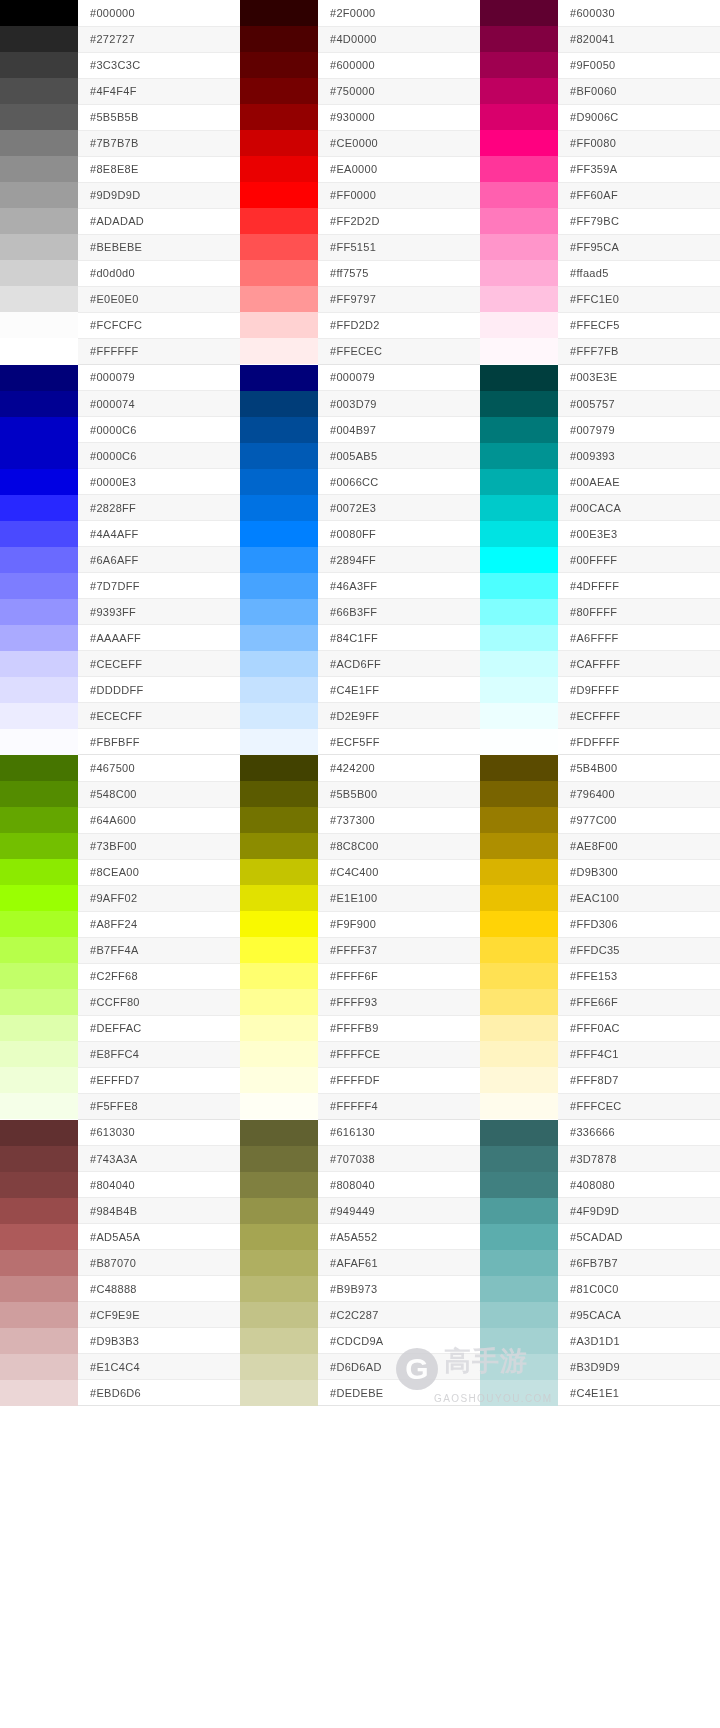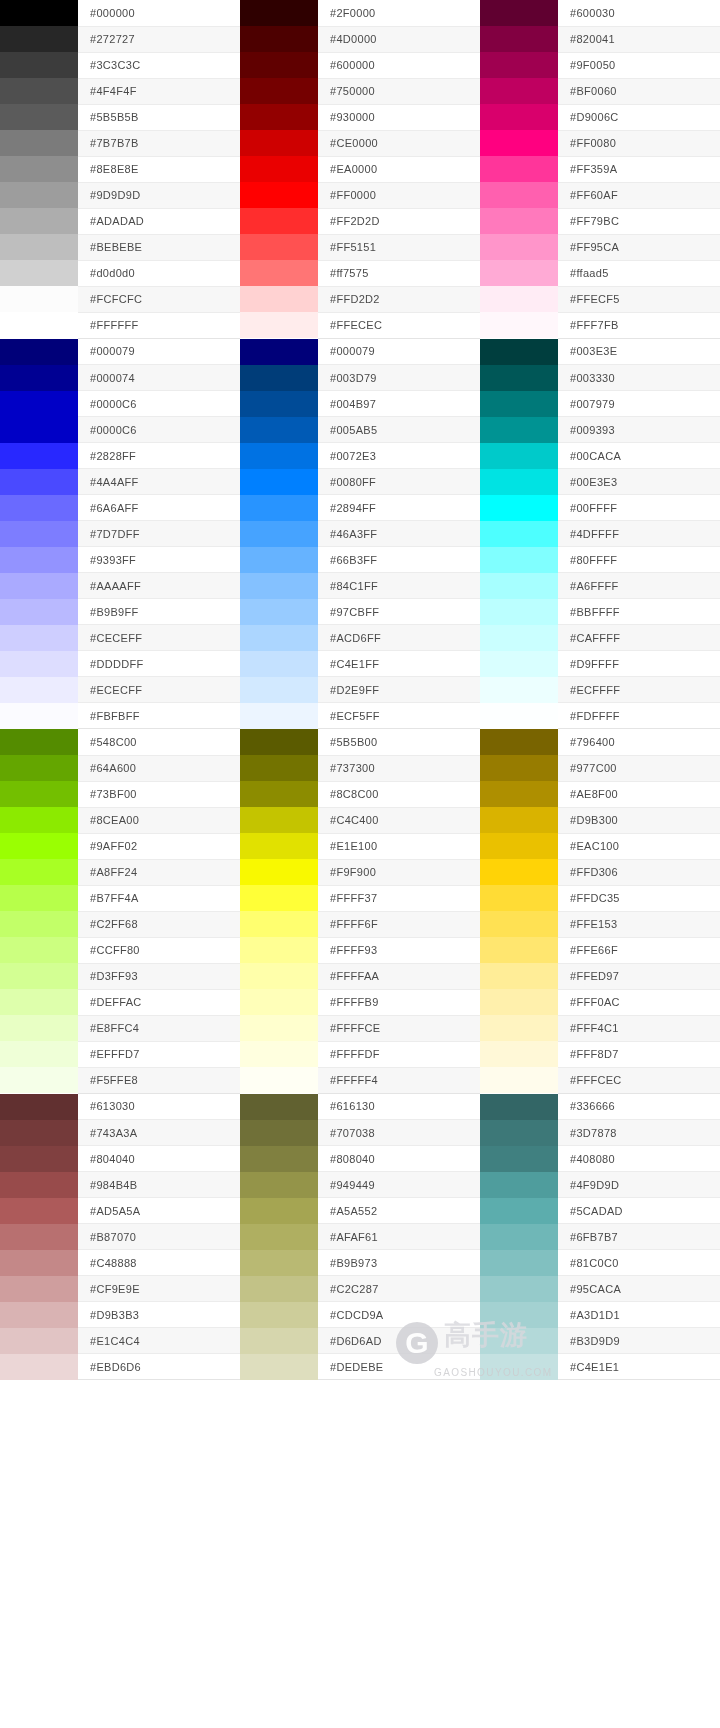--- a/index.html
+++ b/index.html
@@ -273,20 +273,34 @@
               <span class="chip" style="background: rgb(255, 117, 117);"></span>
             </td>
             <td class="label">#ff7575</td>
             <td class="swatch">
               <span class="chip" style="background: rgb(255, 170, 213);"></span>
             </td>
             <td class="label">#ffaad5</td>
           </tr>
           <tr>
             <td class="swatch">
+              <span class="chip" style="background: rgb(224, 224, 224);"></span>
+            </td>
+            <td class="label">#E0E0E0</td>
+            <td class="swatch">
+              <span class="chip" style="background: rgb(255, 151, 151);"></span>
+            </td>
+            <td class="label">#FF9797</td>
+            <td class="swatch">
+              <span class="chip" style="background: rgb(255, 193, 224);"></span>
+            </td>
+            <td class="label">#FFC1E0</td>
+          </tr>
+          <tr>
+            <td class="swatch">
               <span class="chip" style="background: rgb(252, 252, 252);"></span>
             </td>
             <td class="label">#FCFCFC</td>
             <td class="swatch">
               <span class="chip" style="background: rgb(255, 210, 210);"></span>
             </td>
             <td class="label">#FFD2D2</td>
             <td class="swatch">
               <span class="chip" style="background: rgb(255, 236, 245);"></span>
             </td>
@@ -329,21 +343,21 @@
               <span class="chip" style="background: rgb(0, 0, 147);"></span>
             </td>
             <td class="label">#000074</td>
             <td class="swatch">
               <span class="chip" style="background: rgb(0, 61, 121);"></span>
             </td>
             <td class="label">#003D79</td>
             <td class="swatch">
               <span class="chip" style="background: rgb(0, 87, 87);"></span>
             </td>
-            <td class="label">#003330</td>
+            <td class="label">#005757</td>
           </tr>
           <tr>
             <td class="swatch">
               <span class="chip" style="background: rgb(0, 0, 198);"></span>
             </td>
             <td class="label">#0000C6</td>
             <td class="swatch">
               <span class="chip" style="background: rgb(0, 75, 151);"></span>
             </td>
             <td class="label">#004B97</td>
@@ -361,20 +375,34 @@
               <span class="chip" style="background: rgb(0, 90, 181);"></span>
             </td>
             <td class="label">#005AB5</td>
             <td class="swatch">
               <span class="chip" style="background: rgb(0, 147, 147);"></span>
             </td>
             <td class="label">#009393</td>
           </tr>
           <tr>
             <td class="swatch">
+              <span class="chip" style="background: rgb(0, 0, 227);"></span>
+            </td>
+            <td class="label">#0000E3</td>
+            <td class="swatch">
+              <span class="chip" style="background: rgb(0, 102, 204);"></span>
+            </td>
+            <td class="label">#0066CC</td>
+            <td class="swatch">
+              <span class="chip" style="background: rgb(0, 174, 174);"></span>
+            </td>
+            <td class="label">#00AEAE</td>
+          </tr>
+          <tr>
+            <td class="swatch">
               <span class="chip" style="background: rgb(40, 40, 255);"></span>
             </td>
             <td class="label">#2828FF</td>
             <td class="swatch">
               <span class="chip" style="background: rgb(0, 114, 227);"></span>
             </td>
             <td class="label">#0072E3</td>
             <td class="swatch">
               <span class="chip" style="background: rgb(0, 202, 202);"></span>
             </td>
@@ -442,34 +470,20 @@
             </td>
             <td class="label">#AAAAFF</td>
             <td class="swatch">
               <span class="chip" style="background: rgb(132, 193, 255);"></span>
             </td>
             <td class="label">#84C1FF</td>
             <td class="swatch">
               <span class="chip" style="background: rgb(166, 255, 255);"></span>
             </td>
             <td class="label">#A6FFFF</td>
-          </tr>
-          <tr>
-            <td class="swatch">
-              <span class="chip" style="background: rgb(185, 185, 255);"></span>
-            </td>
-            <td class="label">#B9B9FF</td>
-            <td class="swatch">
-              <span class="chip" style="background: rgb(151, 203, 255);"></span>
-            </td>
-            <td class="label">#97CBFF</td>
-            <td class="swatch">
-              <span class="chip" style="background: rgb(187, 255, 255);"></span>
-            </td>
-            <td class="label">#BBFFFF</td>
           </tr>
           <tr>
             <td class="swatch">
               <span class="chip" style="background: rgb(206, 206, 255);"></span>
             </td>
             <td class="label">#CECEFF</td>
             <td class="swatch">
               <span class="chip" style="background: rgb(172, 214, 255);"></span>
             </td>
             <td class="label">#ACD6FF</td>
@@ -519,20 +533,34 @@
               <span class="chip" style="background: rgb(253, 255, 255);"></span>
             </td>
             <td class="label">#FDFFFF</td>
           </tr>
         </tbody>
       </table>
       <table class="block">
         <tbody>
           <tr>
             <td class="swatch">
+              <span class="chip" style="background: rgb(70, 117, 0);"></span>
+            </td>
+            <td class="label">#467500</td>
+            <td class="swatch">
+              <span class="chip" style="background: rgb(66, 66, 0);"></span>
+            </td>
+            <td class="label">#424200</td>
+            <td class="swatch">
+              <span class="chip" style="background: rgb(91, 75, 0);"></span>
+            </td>
+            <td class="label">#5B4B00</td>
+          </tr>
+          <tr>
+            <td class="swatch">
               <span class="chip" style="background: rgb(84, 140, 0);"></span>
             </td>
             <td class="label">#548C00</td>
             <td class="swatch">
               <span class="chip" style="background: rgb(91, 91, 0);"></span>
             </td>
             <td class="label">#5B5B00</td>
             <td class="swatch">
               <span class="chip" style="background: rgb(121, 100, 0);"></span>
             </td>
@@ -642,34 +670,20 @@
             </td>
             <td class="label">#CCFF80</td>
             <td class="swatch">
               <span class="chip" style="background: rgb(255, 255, 147);"></span>
             </td>
             <td class="label">#FFFF93</td>
             <td class="swatch">
               <span class="chip" style="background: rgb(255, 230, 111);"></span>
             </td>
             <td class="label">#FFE66F</td>
-          </tr>
-          <tr>
-            <td class="swatch">
-              <span class="chip" style="background: rgb(211, 255, 147);"></span>
-            </td>
-            <td class="label">#D3FF93</td>
-            <td class="swatch">
-              <span class="chip" style="background: rgb(255, 255, 170);"></span>
-            </td>
-            <td class="label">#FFFFAA</td>
-            <td class="swatch">
-              <span class="chip" style="background: rgb(255, 237, 151);"></span>
-            </td>
-            <td class="label">#FFED97</td>
           </tr>
           <tr>
             <td class="swatch">
               <span class="chip" style="background: rgb(222, 255, 172);"></span>
             </td>
             <td class="label">#DEFFAC</td>
             <td class="swatch">
               <span class="chip" style="background: rgb(255, 255, 185);"></span>
             </td>
             <td class="label">#FFFFB9</td>

